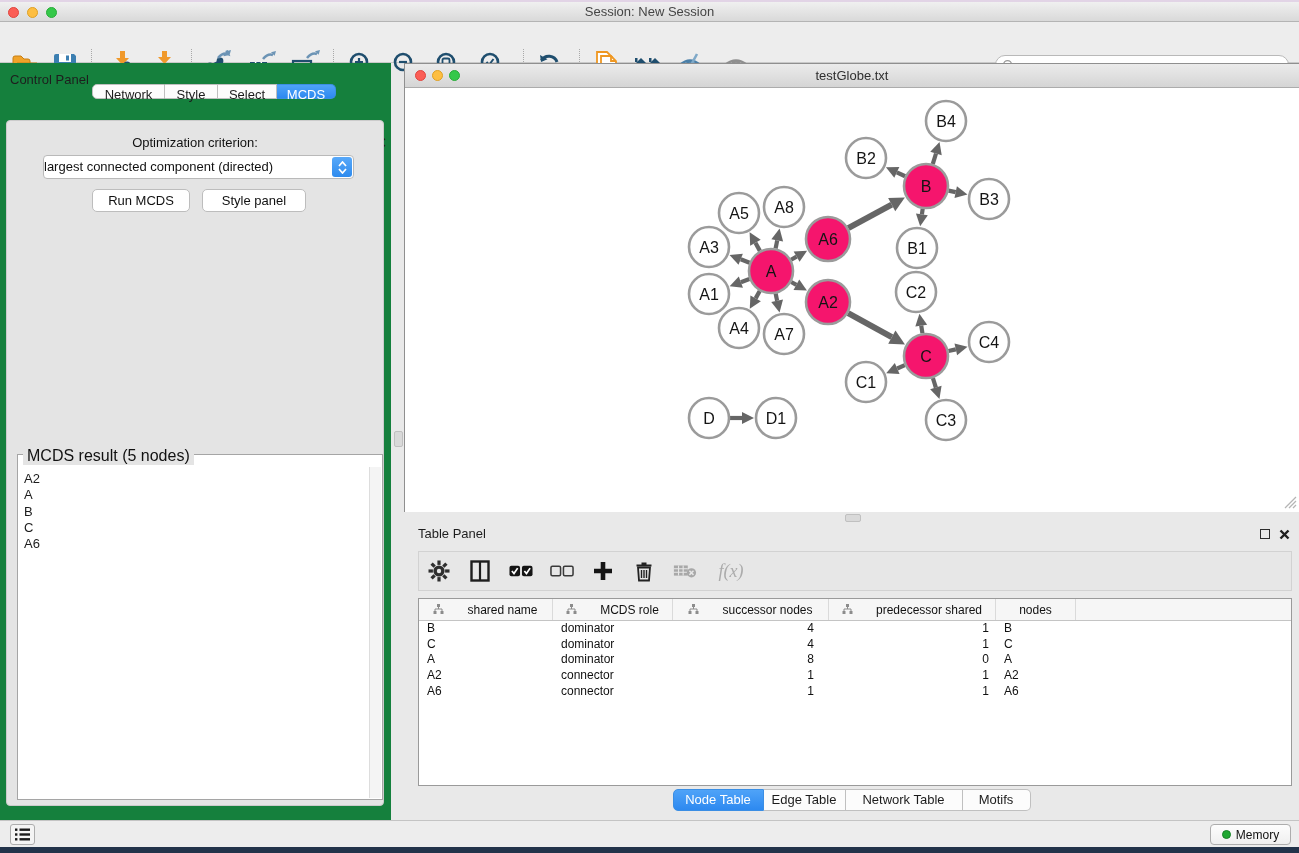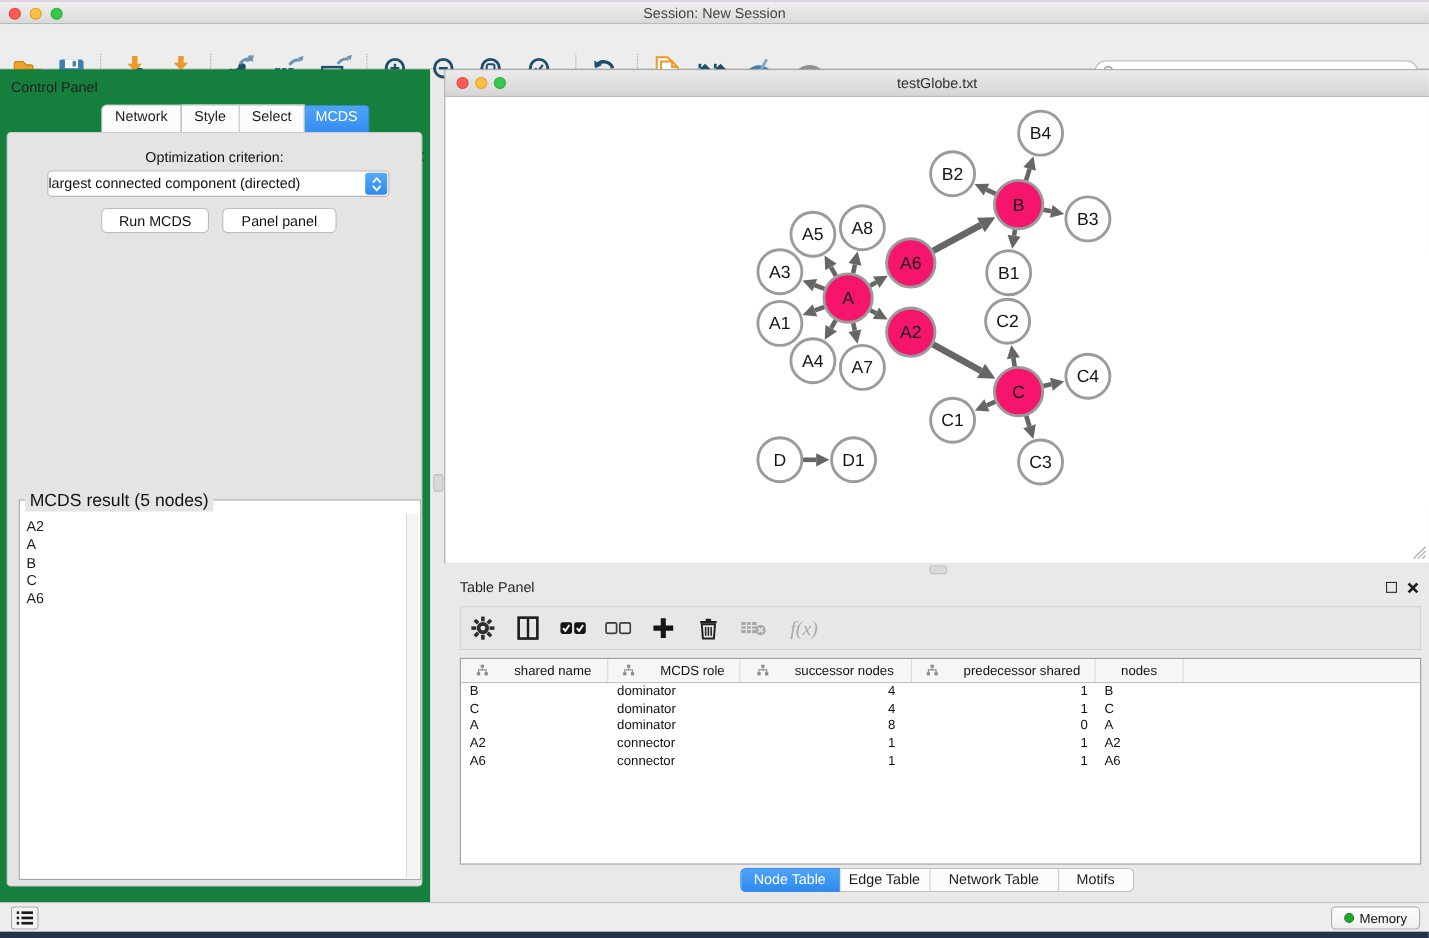--- a/index.html
+++ b/index.html
@@ -24,21 +24,21 @@
   .tdiv { position:absolute; top:27px; height:31px; border-left:1px dotted #A9A9A9; }
   #search-wrap { position:absolute; left:995px; top:33px; width:294px; height:20px; background:#fff;
                  border:1px solid #B9B9B9; border-radius:10px; display:flex; align-items:center; padding:0 6px; }
   #search-wrap input { border:none; outline:none; flex:1; font-size:12px; font-family:"Liberation Sans",sans-serif; background:transparent; }
 
   
   #control-panel { position:absolute; left:0; top:63px; width:391px; height:757px; background:#15803d; }
   #cp-title { position:absolute; left:10px; top:9px; font-size:13px; color:#1e1e1e; }
   .panel-float { position:absolute; width:10px; height:10px; border:1.6px solid #2c2c2c; background:transparent; }
   .panel-close { position:absolute; width:11px; height:11px; }
-  #cp-tabs { position:absolute; left:78px; top:32px; display:flex; height:32px;padding-left:14px; }
+  #cp-tabs { position:absolute; left:78px; top:21px; display:flex; height:15px;padding-left:14px; }
   .seg { border:1px solid #BFBFBF; border-left-width:0; background:#FCFCFC; font-size:13px; line-height:19px;
          text-align:center; color:#1c1c1c; }
   .seg:first-child { border-left-width:1px; border-radius:5px 0 0 5px; }
   .seg:last-child { border-radius:0 5px 5px 0; }
   .seg.active { background:linear-gradient(#4FA3F8,#2D89F0); color:#fff; border-color:#3B8EE4; }
   #cp-content { position:absolute; left:6px; top:57px; width:378px; height:686px; background:#E4E4E4;
                 border:1px solid #CBCBCB; border-radius:4px; }
   #opt-label { position:absolute; left:0; right:0; top:14px; text-align:center; font-size:13px; color:#111; }
   #criterion-select { position:absolute; left:36px; top:34px; width:311px; height:24px; background:#fff;
                       border:1px solid #B9B9B9; border-radius:4px; font-size:13px; line-height:22px; padding-left:0; color:#111; }
@@ -264,21 +264,21 @@
       <span id="criterion-stepper">
         <svg width="9" height="6" viewBox="0 0 9 6">
             <path d="M1 5 L4.5 1 L8 5" fill="none" stroke="#fff" stroke-width="1.7"></path>
           </svg>
         <svg width="9" height="6" viewBox="0 0 9 6">
             <path d="M1 1 L4.5 5 L8 1" fill="none" stroke="#fff" stroke-width="1.7"></path>
           </svg>
       </span>
     </div>
     <div class="btn" style="left:85px; width:98px;">Run MCDS</div>
-    <div class="btn" style="left:195px; width:104px;">Panel panel</div>
+    <div class="btn" style="left:195px; width:104px;">Style panel</div>
     <div id="mcds-result">
       <span id="mcds-legend">MCDS result (5 nodes)</span>
       <div id="mcds-list">
           <div>A2</div>
           <div>A</div>
           <div>B</div>
           <div>C</div>
           <div>A6</div>
         </div>
       <div id="mcds-scroll"></div>

